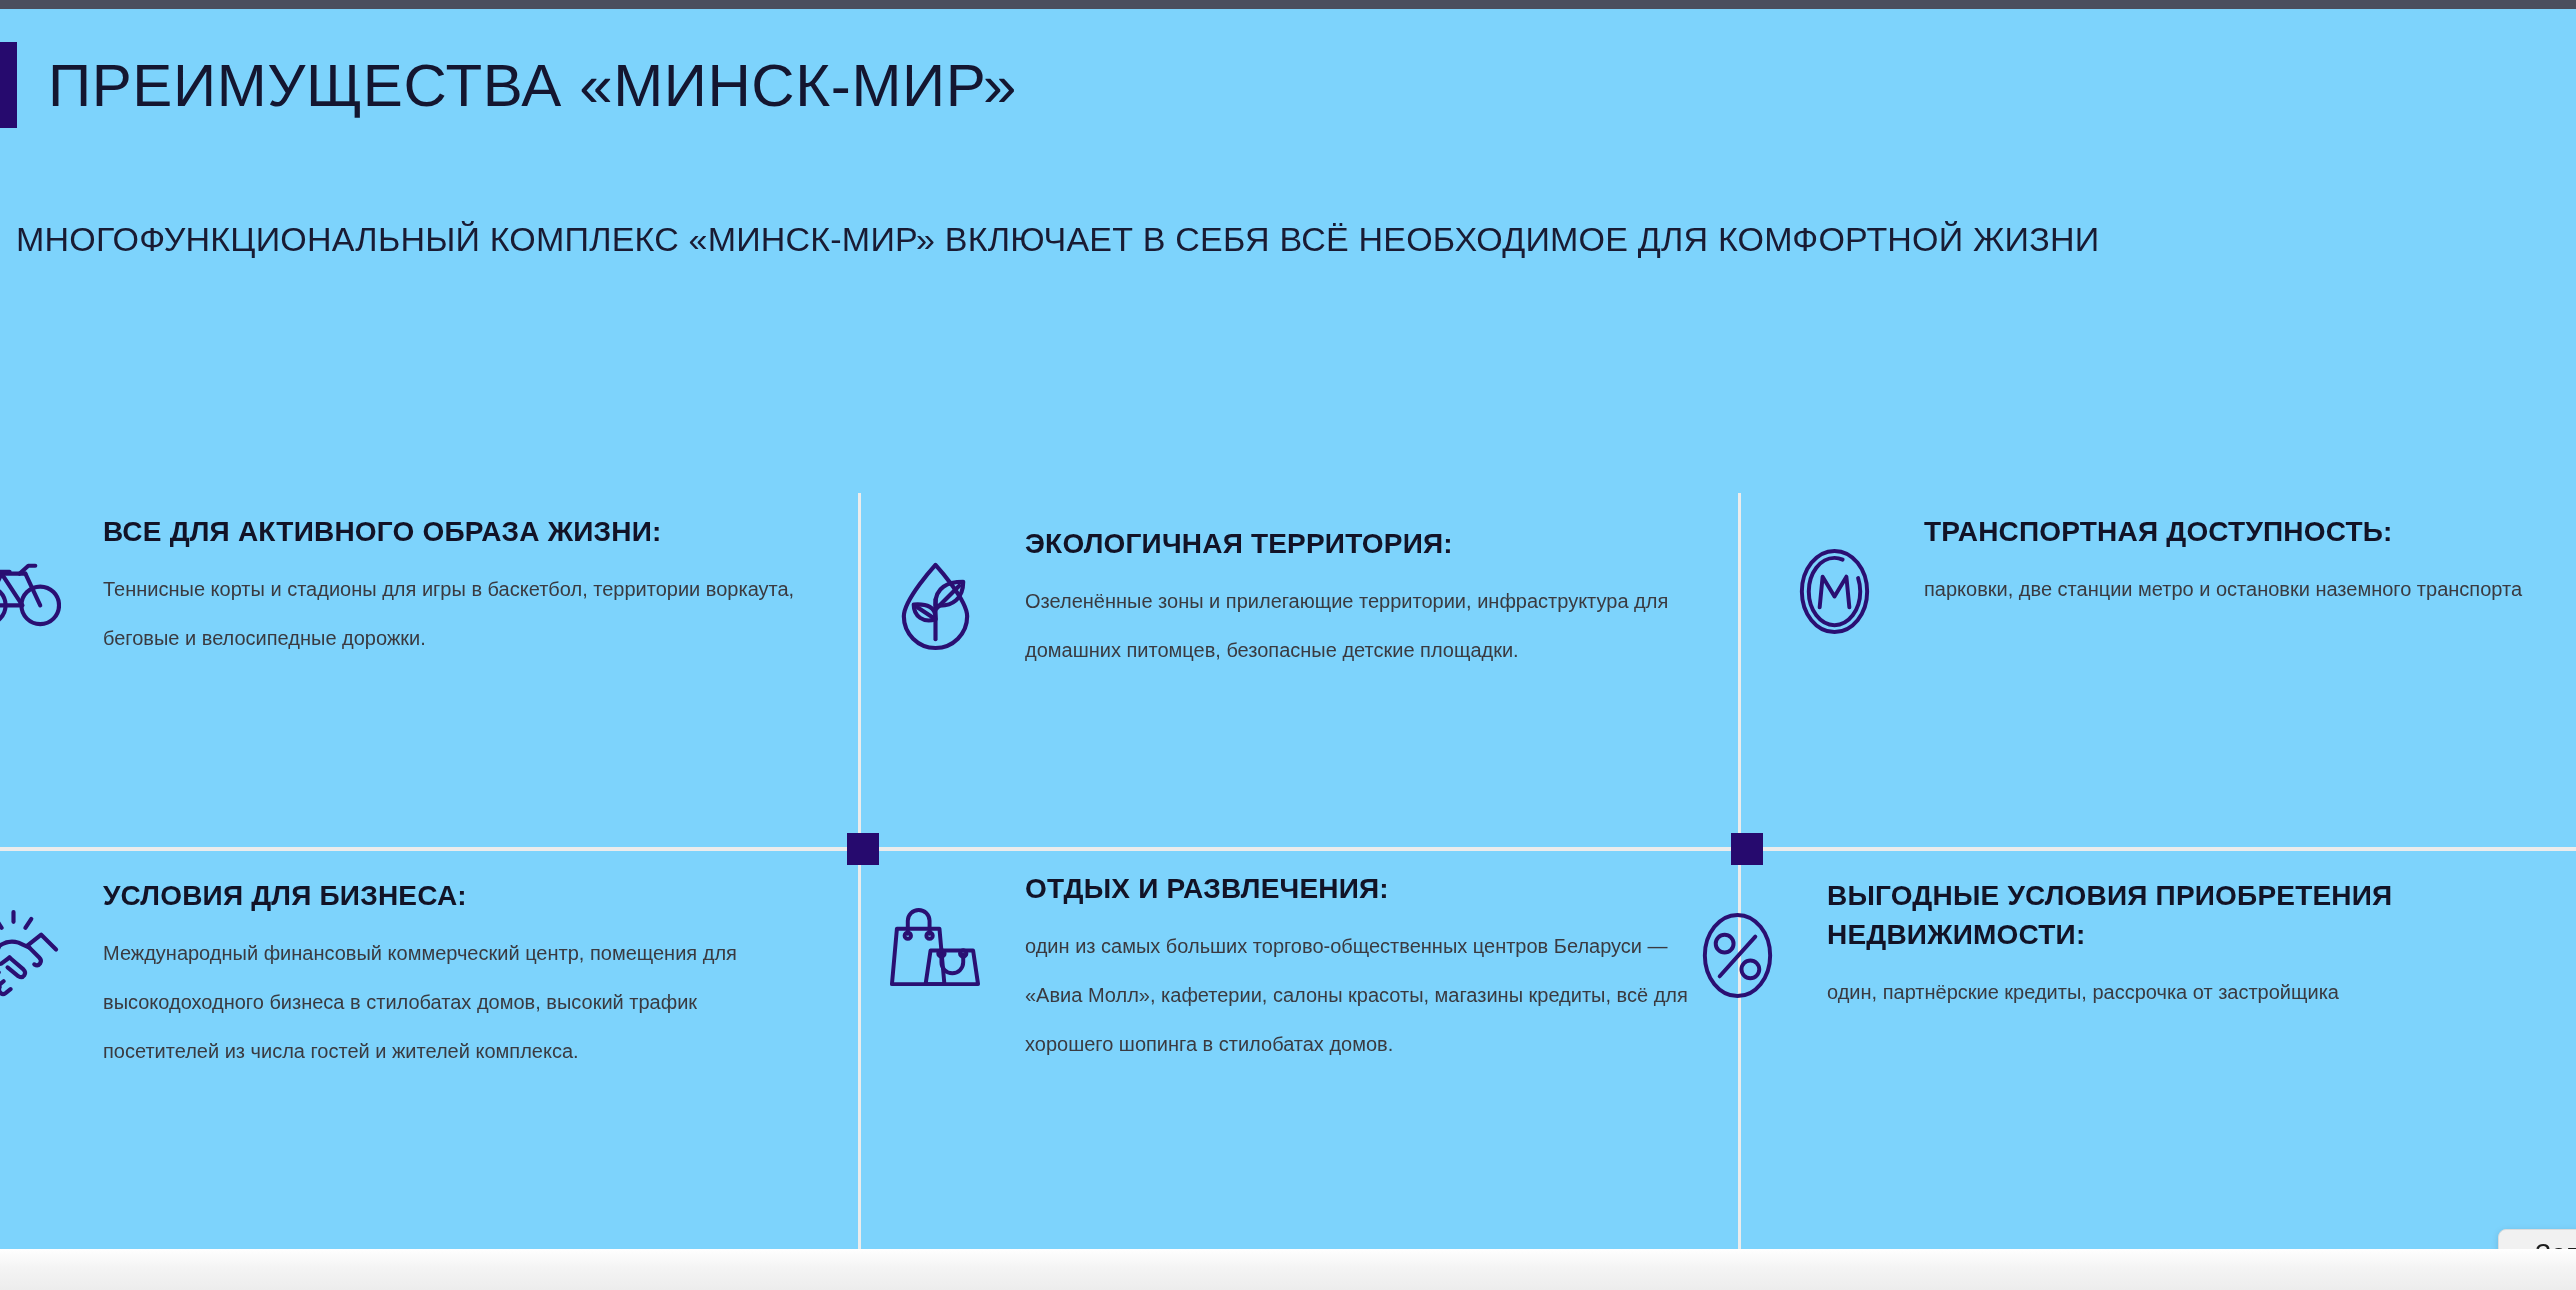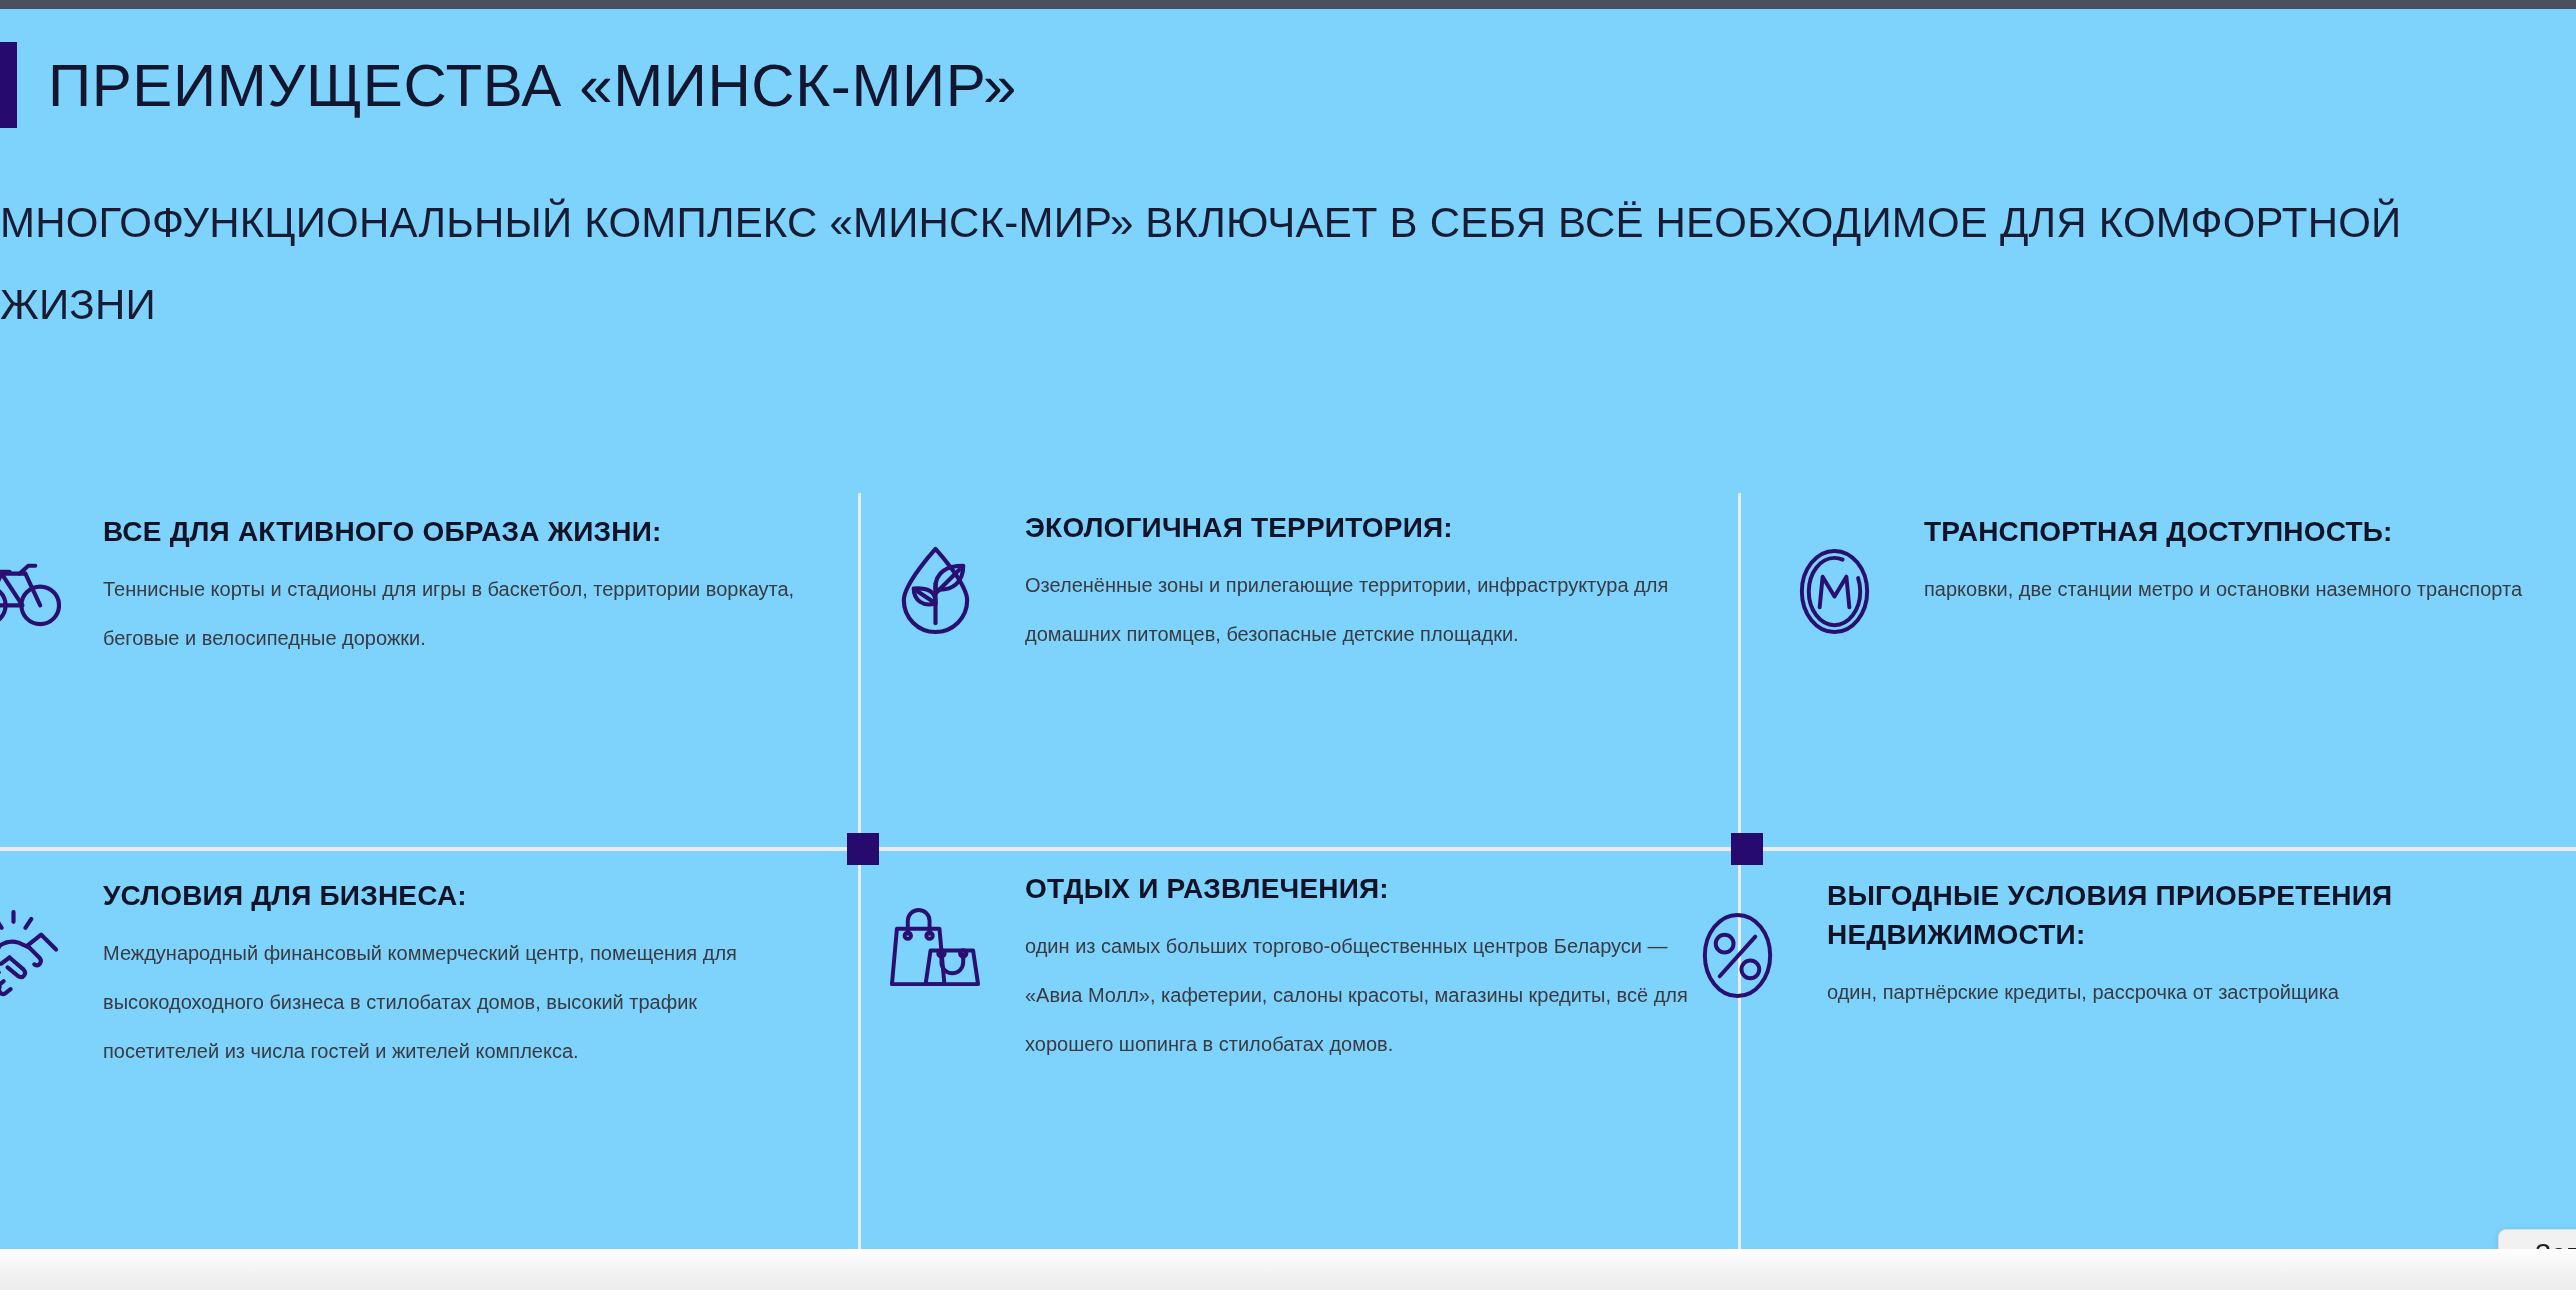--- a/index.html
+++ b/index.html
@@ -64,22 +64,22 @@
     color: #141630;
     white-space: nowrap;
   }
 
   
   .subtitle {
     position: absolute;
     top: 173px;
     left: 0;
     width: 2554px;
-    margin: 0;
-    font-size: 42px;
+    margin: 16px;
+    font-size: 34px;
     line-height: 82px;
     font-weight: 400;
     letter-spacing: 0.2px;
     color: #191b33;
   }
 
   
   .grid {
     position: absolute;
     top: 475px;
@@ -116,21 +116,21 @@
   .marker.m1 { left: 847px; }
   .marker.m2 { left: 1731px; }
 
   
   .card {
     position: absolute;
     display: flex;
     align-items: flex-start;
   }
   .card.c1 { left: -34px;   top: 22px;  width: 851px; }
-  .card.c2 { left: 888px;   top: 18px;  width: 822px; }
+  .card.c2 { left: 888px;   top: 34px;  width: 822px; }
   .card.c3 { left: 1787px;  top: 22px;  width: 792px; }
   .card.c4 { left: -34px;   top: 386px; width: 851px; }
   .card.c5 { left: 888px;   top: 379px; width: 822px; justify-content: flex-end; }
   .card.c6 { left: 1690px;  top: 386px; width: 792px; }
 
   .card-icon {
     flex: 0 0 auto;
     width: 95px;
     height: 95px;
     margin-right: 42px;

